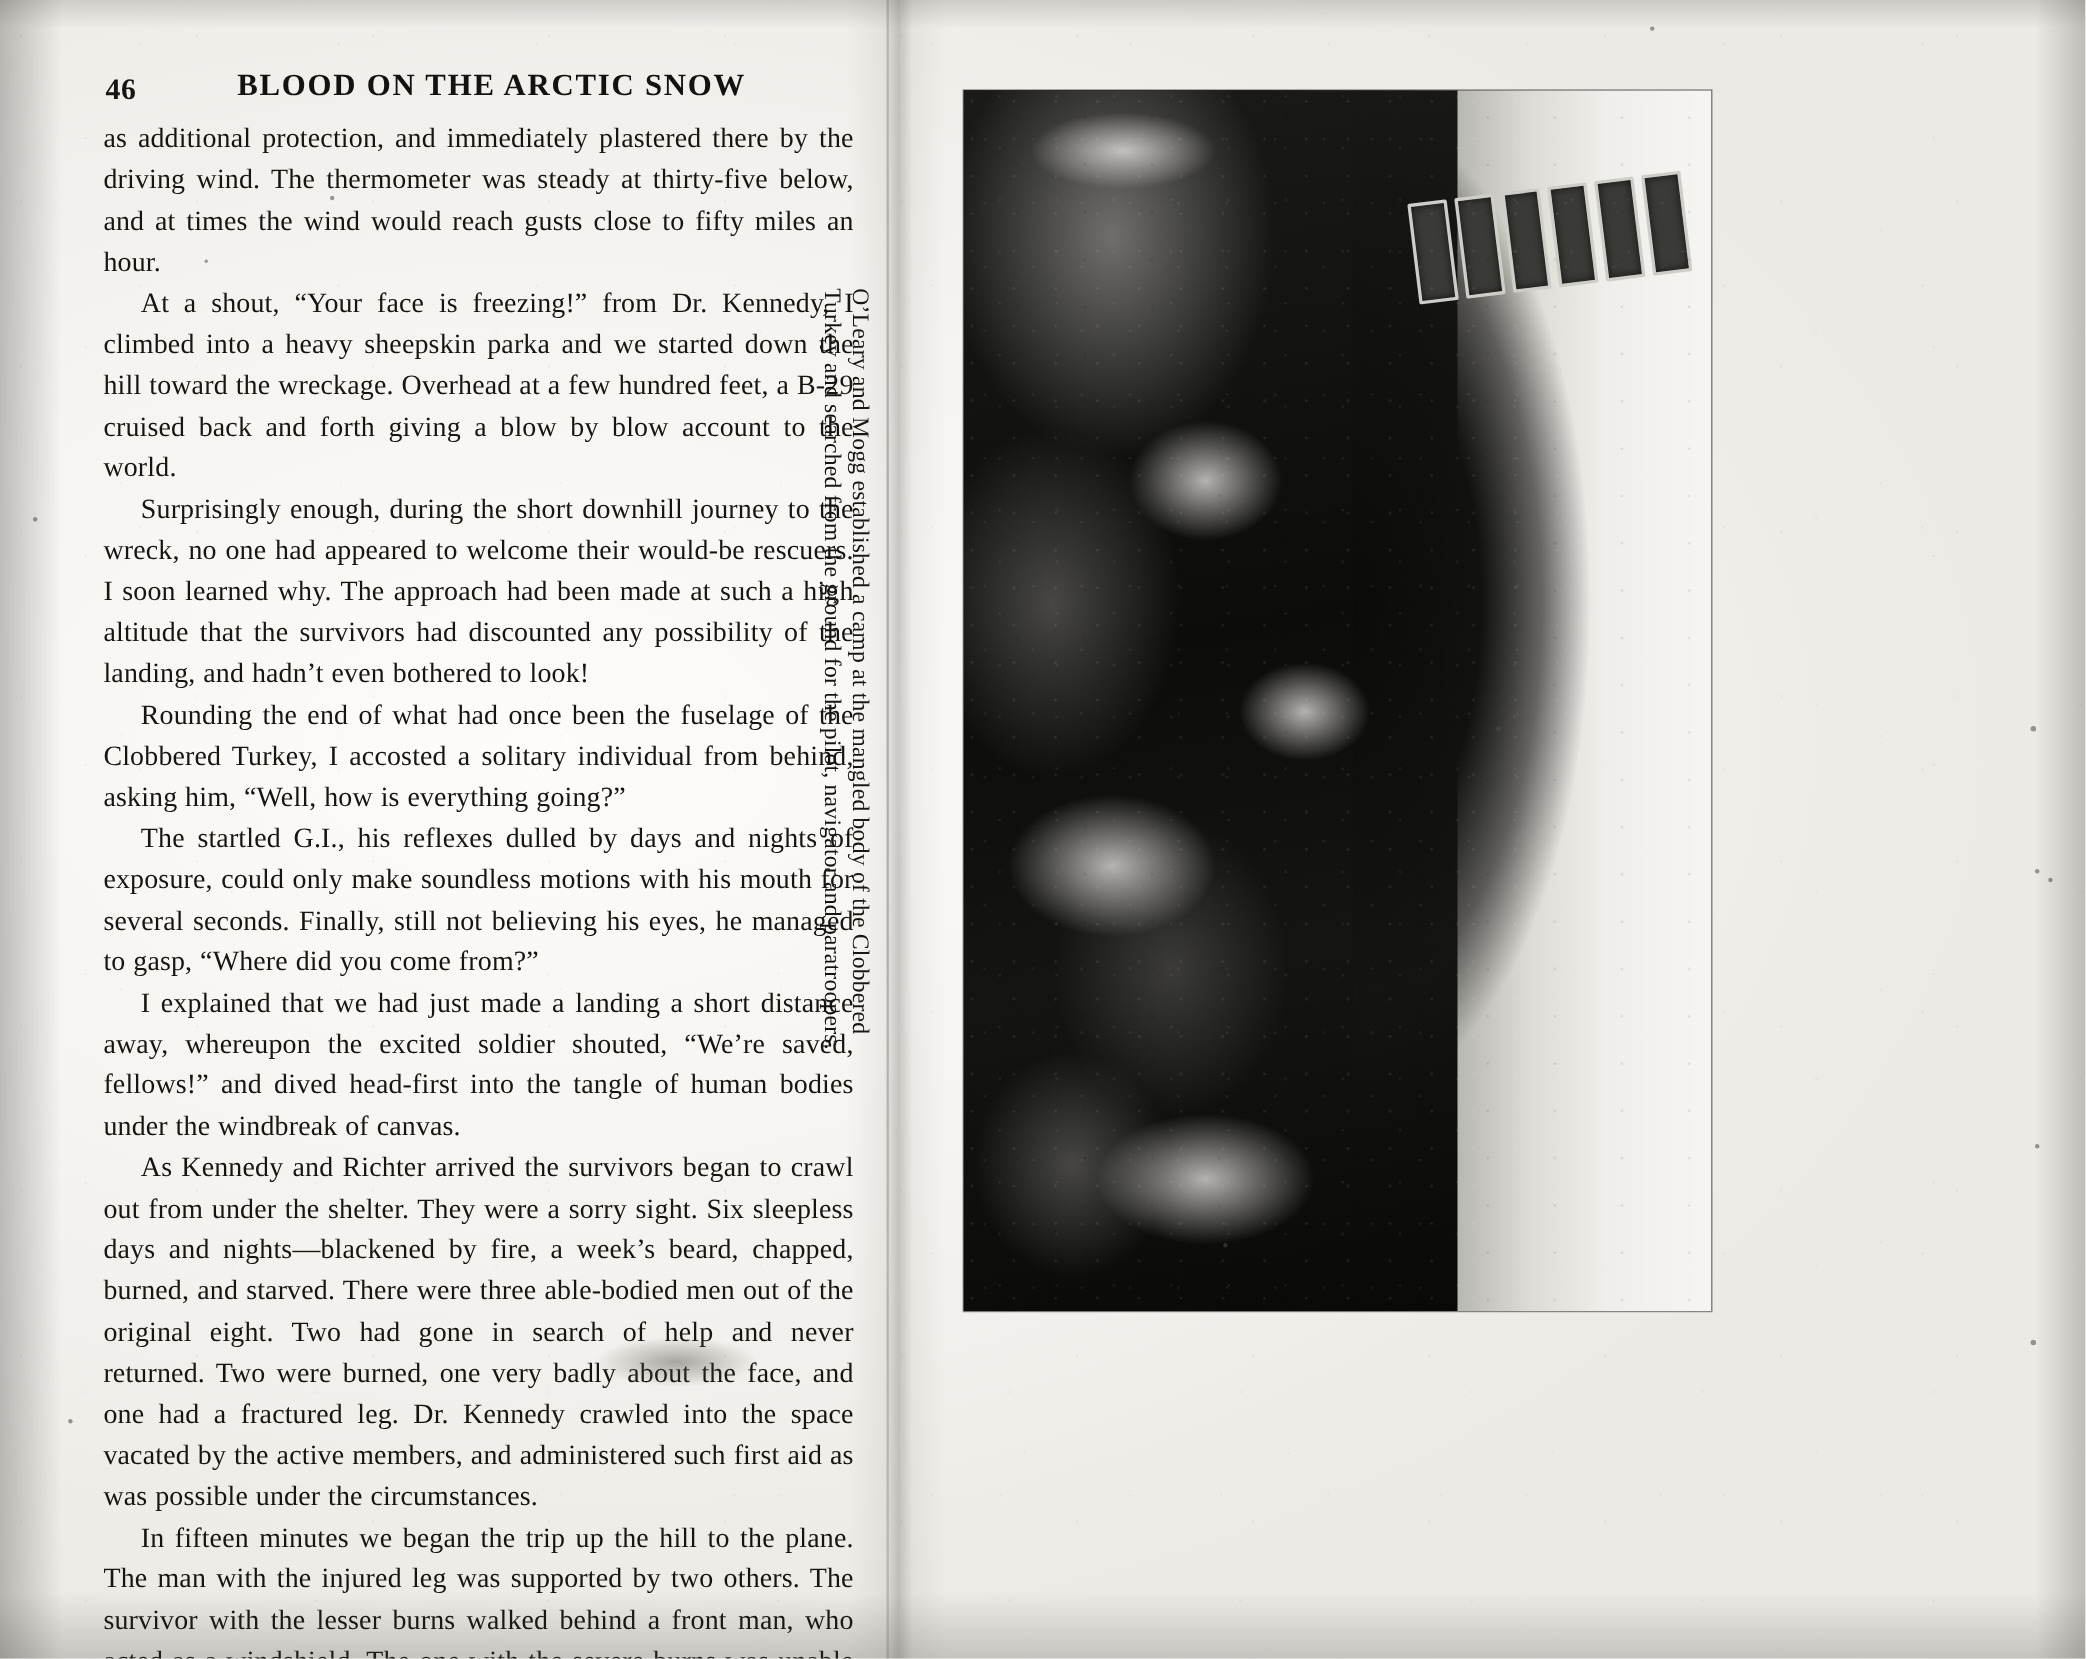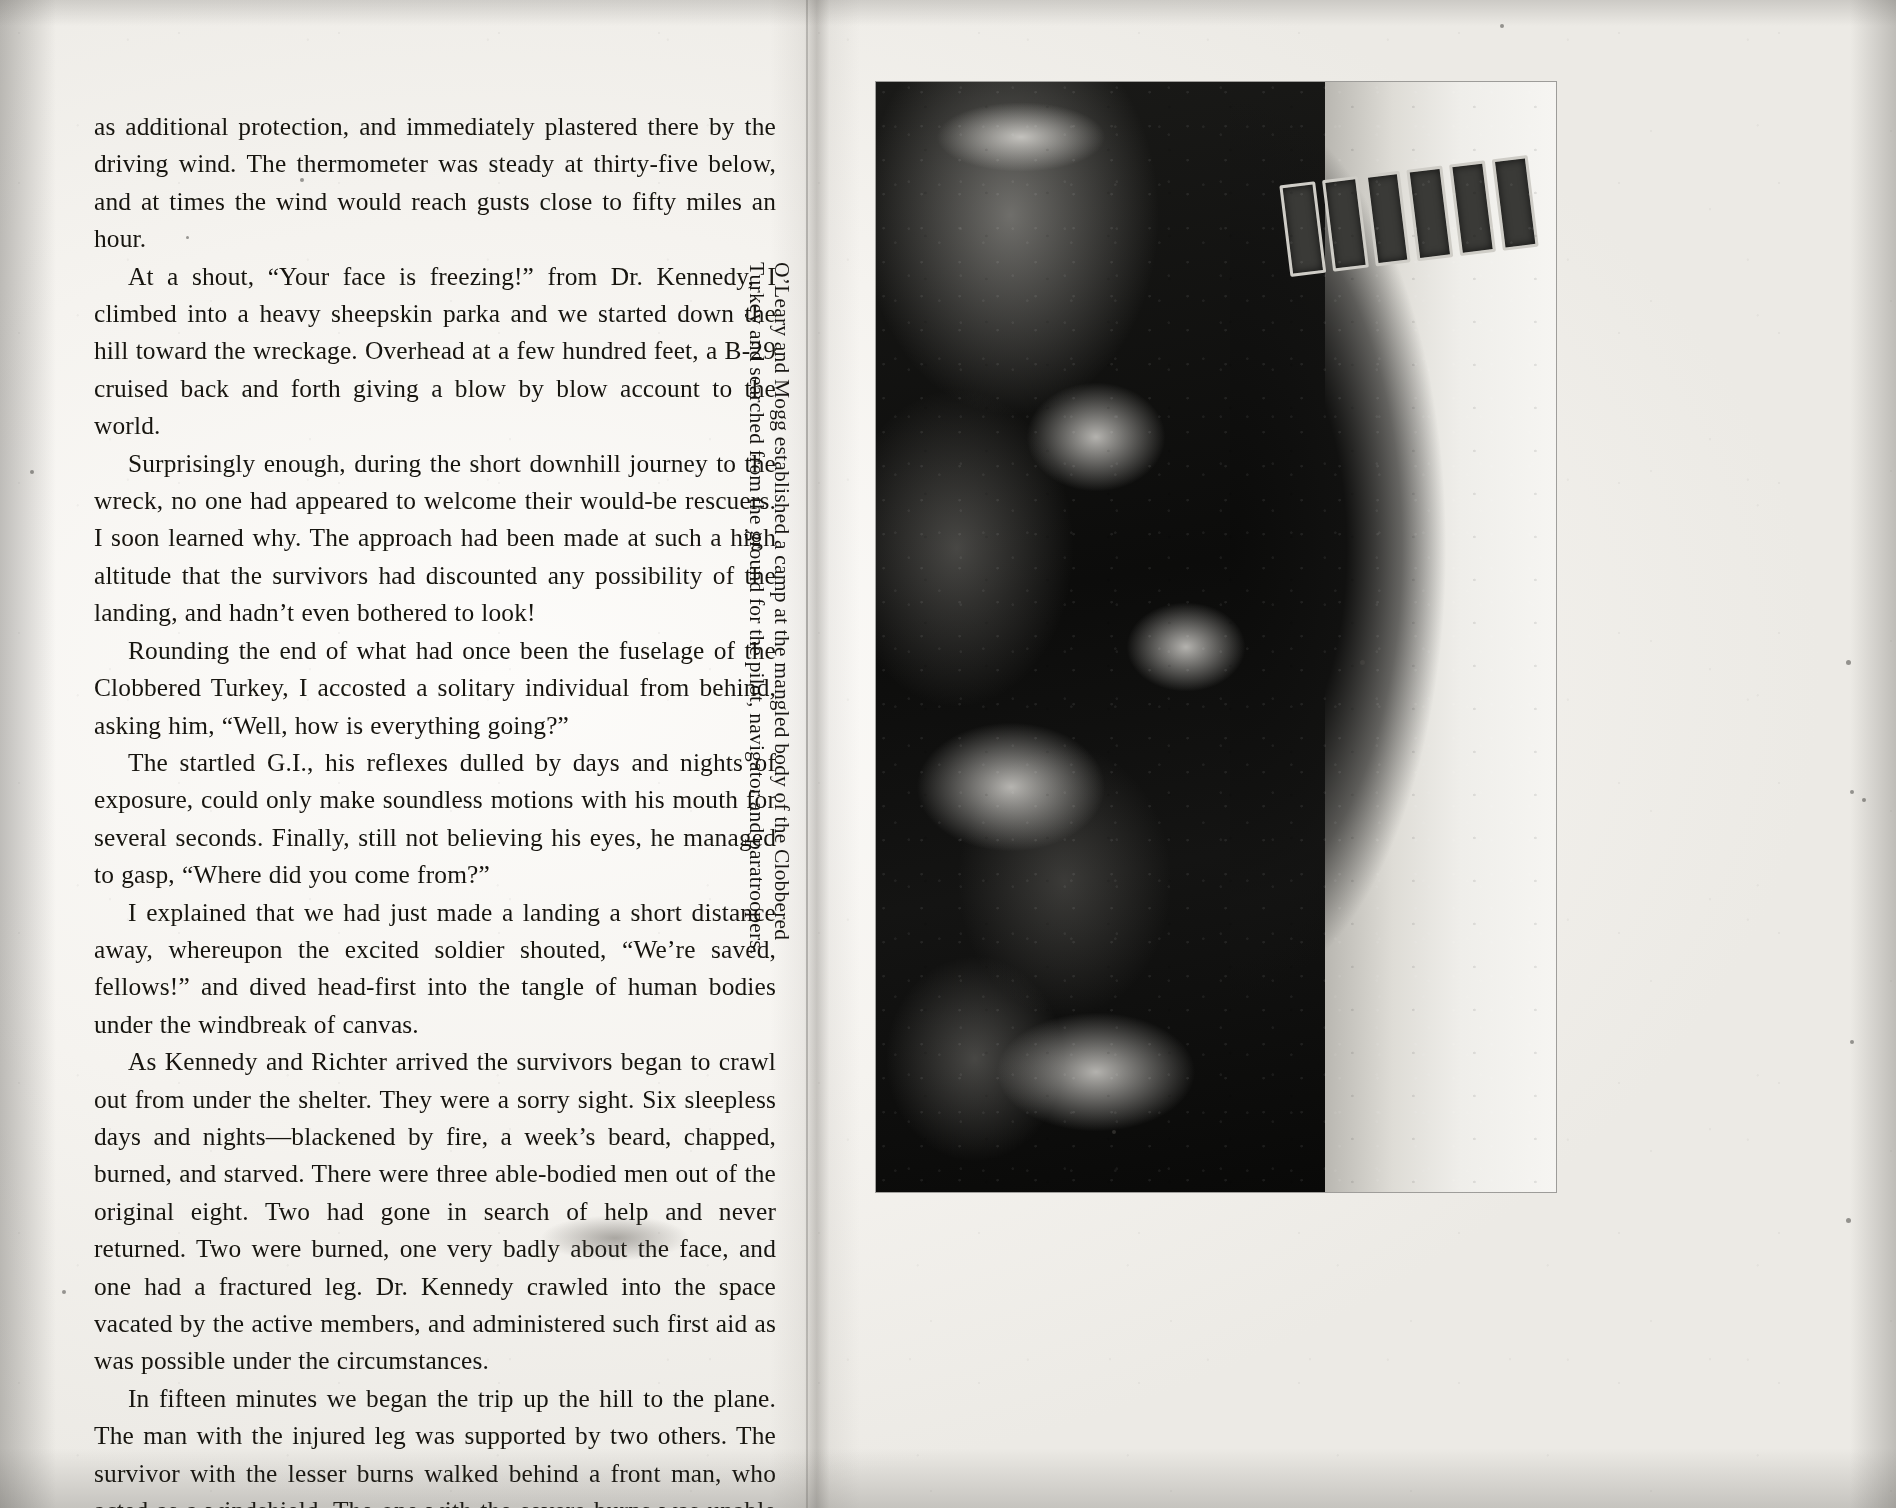--- a/index.html
+++ b/index.html
@@ -265,20 +265,24 @@
 </head>
 <body>
 
 <div id="page">
 
   <div class="scan-bg"></div>
   <div class="scan-noise"></div>
 
   <div class="page-left">
 
+    <div class="running-head">
+      <span class="folio">46</span>
+      <span class="head-title">BLOOD ON THE ARCTIC SNOW</span>
+    </div>
 
     <div class="body-col">
       <p class="noindent">as additional protection, and immediately plastered there by the driving wind. The thermometer was steady at thirty-five below, and at times the wind would reach gusts close to fifty miles an hour.</p>
       <p>At a shout, “Your face is freezing!” from Dr. Kennedy, I climbed into a heavy sheepskin parka and we started down the hill toward the wreckage. Overhead at a few hundred feet, a B-29 cruised back and forth giving a blow by blow account to the world.</p>
       <p>Surprisingly enough, during the short downhill journey to the wreck, no one had appeared to welcome their would-be rescuers. I soon learned why. The approach had been made at such a high altitude that the survivors had discounted any possibility of the landing, and hadn’t even bothered to look!</p>
       <p>Rounding the end of what had once been the fuselage of the Clobbered Turkey, I accosted a solitary individual from behind, asking him, “Well, how is everything going?”</p>
       <p>The startled G.I., his reflexes dulled by days and nights of exposure, could only make soundless motions with his mouth for several seconds. Finally, still not believing his eyes, he managed to gasp, “Where did you come from?”</p>
       <p>I explained that we had just made a landing a short distance away, whereupon the excited soldier shouted, “We’re saved, fellows!” and dived head-first into the tangle of human bodies under the windbreak of canvas.</p>
       <p>As Kennedy and Richter arrived the survivors began to crawl out from under the shelter. They were a sorry sight. Six sleepless days and nights—blackened by fire, a week’s beard, chapped, burned, and starved. There were three able-bodied men out of the original eight. Two had gone in search of help and never returned. Two were burned, one very badly about the face, and one had a fractured leg. Dr. Kennedy crawled into the space vacated by the active members, and administered such first aid as was possible under the circumstances.</p>
       <p>In fifteen minutes we began the trip up the hill to the plane. The man with the injured leg was supported by two others. The survivor with the lesser burns walked behind a front man, who acted as a windshield. The one with the severe burns was unable to face the wind at all, and was forced to walk the entire distance backwards, guided by Dr. Kennedy.</p>

